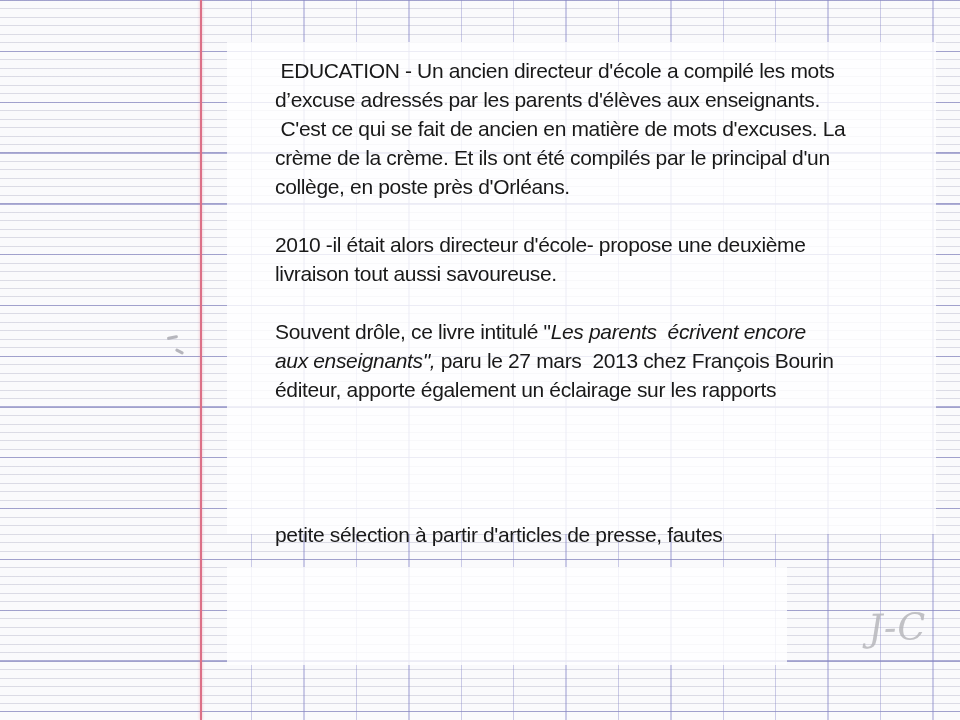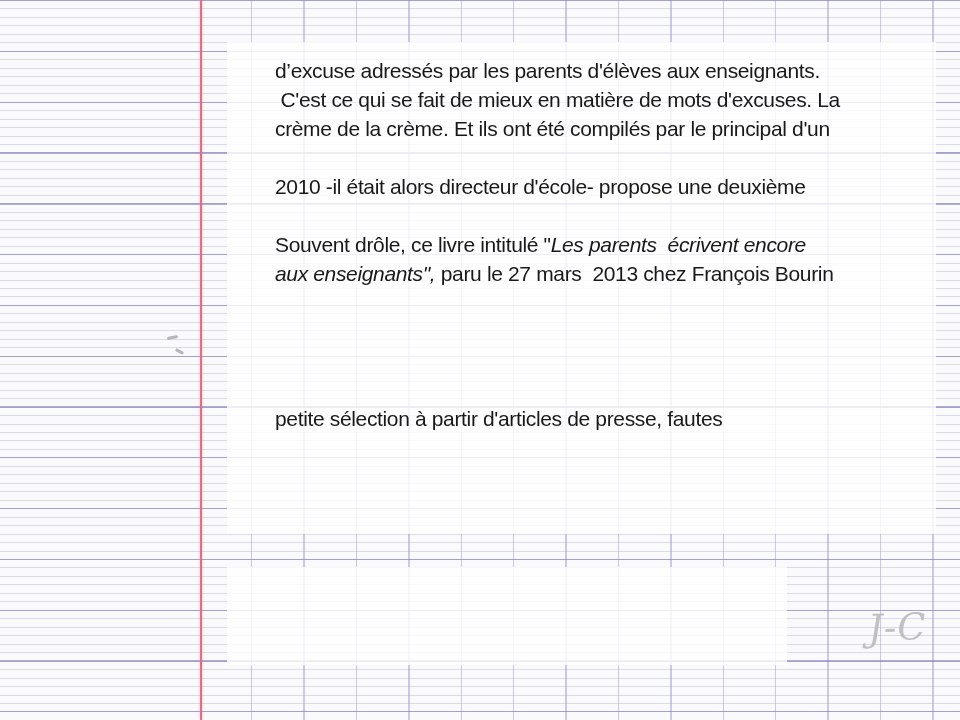--- a/index.html
+++ b/index.html
@@ -93,27 +93,31 @@
 
   <div class="pen-mark pen-mark-1"></div>
   <div class="pen-mark pen-mark-2"></div>
 
   <div class="watermark">J-C</div>
 
   <div class="panel panel-main"></div>
   <div class="panel panel-small"></div>
 
   <div class="textblock">
+      <div class="line"><span> EDUCATION - Un ancien directeur d'école a compilé les mots</span></div>
       <div class="line"><span>d’excuse adressés par les parents d'élèves aux enseignants.</span></div>
-      <div class="line"><span> C'est ce qui se fait de mieux en matière de mots d'excuses. La</span></div>
+      <div class="line"><span> C'est ce qui se fait de ancien en matière de mots d'excuses. La</span></div>
       <div class="line"><span>crème de la crème. Et ils ont été compilés par le principal d'un</span></div>
+      <div class="line"><span>collège, en poste près d'Orléans.</span></div>
       <div class="line">&nbsp;</div>
       <div class="line"><span>2010 -il était alors directeur d'école- propose une deuxième</span></div>
+      <div class="line"><span>livraison tout aussi savoureuse.</span></div>
       <div class="line">&nbsp;</div>
       <div class="line"><span>Souvent drôle, ce livre intitulé "</span><span class="i">Les parents  écrivent encore</span></div>
       <div class="line"><span class="i">aux enseignants",</span><span> paru le 27 mars  2013 chez François Bourin</span></div>
+      <div class="line"><span>éditeur, apporte également un éclairage sur les rapports</span></div>
       <div class="line">&nbsp;</div>
       <div class="line">&nbsp;</div>
       <div class="line">&nbsp;</div>
       <div class="line">&nbsp;</div>
       <div class="line"><span>petite sélection à partir d'articles de presse, fautes</span></div>
     </div>
 </div>
 
 </body></html>

